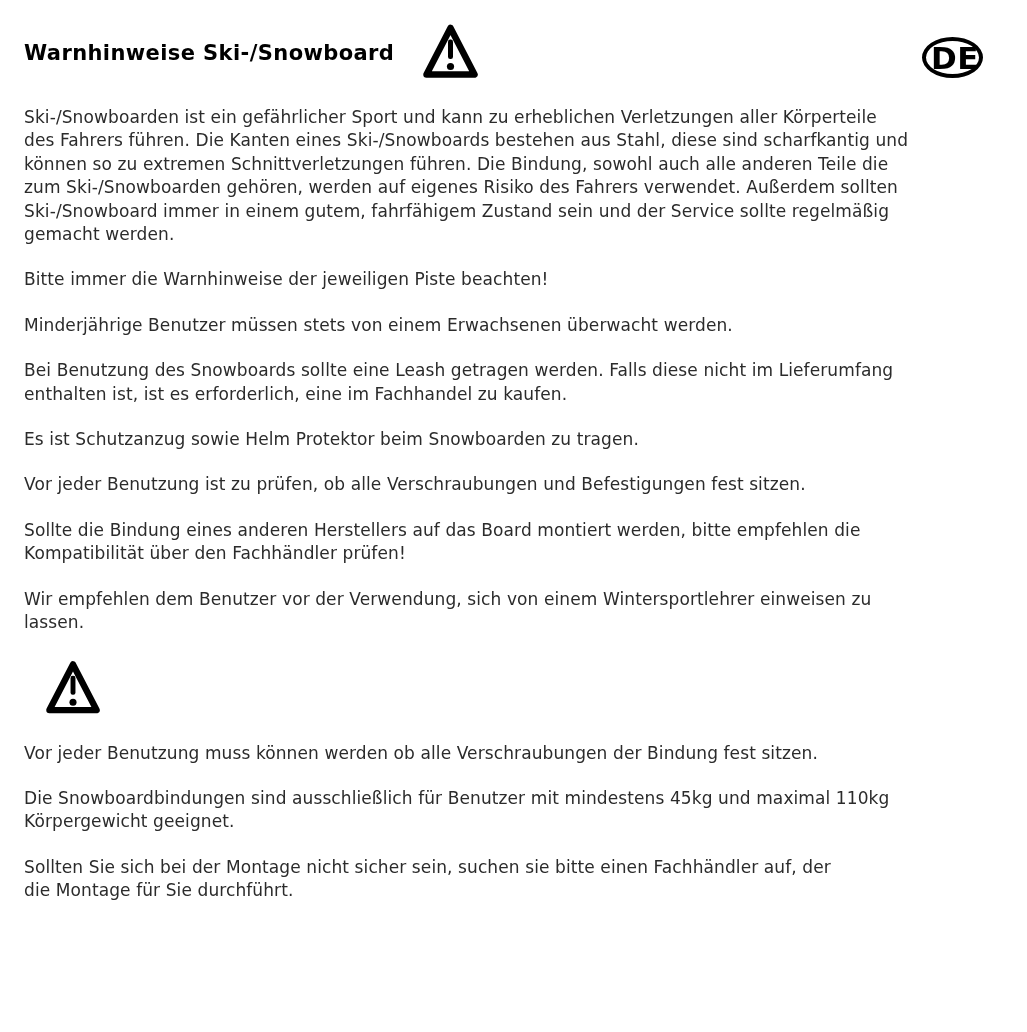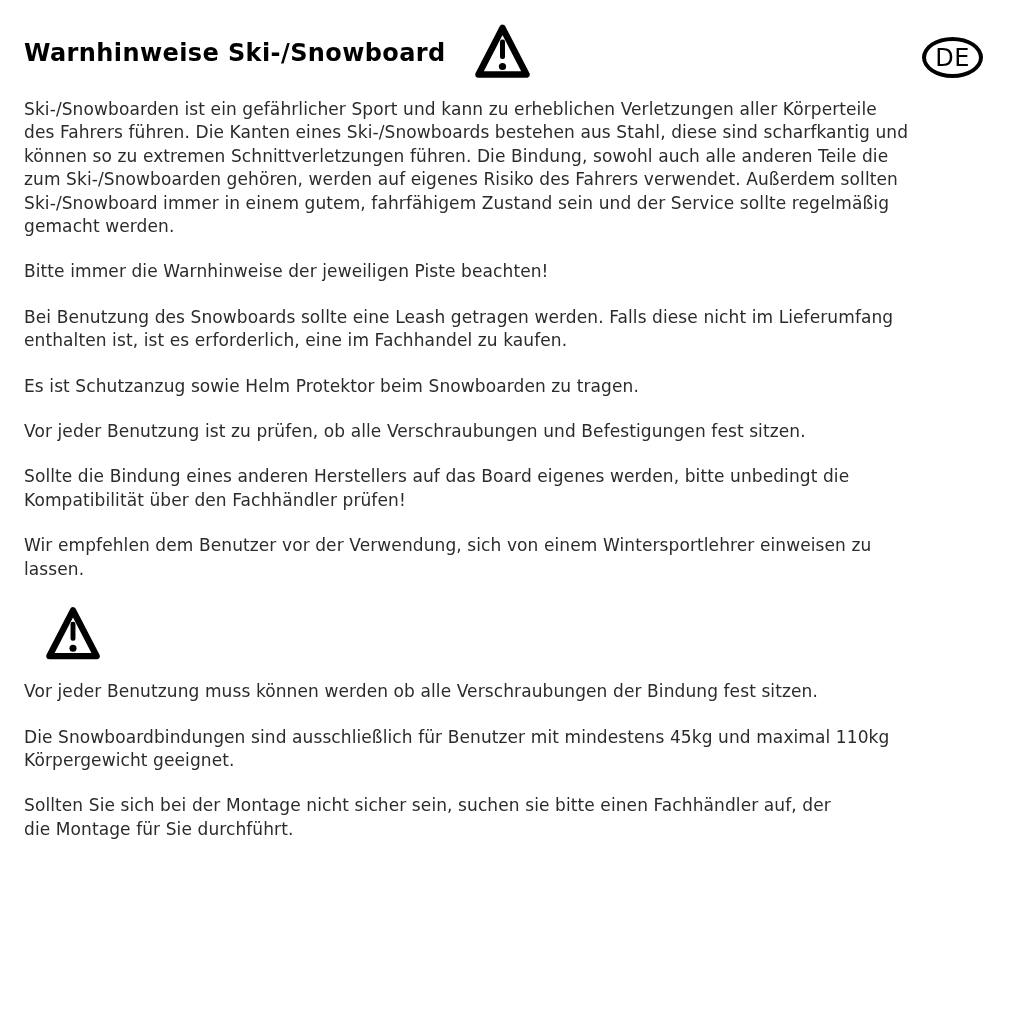--- a/index.html
+++ b/index.html
@@ -18,52 +18,52 @@
   }
   .section-header {
     display: flex;
     align-items: center;
     height: 57px;
   }
   .section-header.first { margin-top: 25px; }
   .section-header.second { margin-top: 26px; }
   .section-heading {
     margin: 0;
-    font-size: 24px;
+    font-size: 21px;
     line-height: 57px;
     font-weight: bold;
     color: #000000;
     letter-spacing: 0.4px;
     white-space: nowrap;
   }
   .warning-icon { flex: 0 0 auto; }
   .section-header.first .warning-icon { margin-left: 29px; }
   .section-header.second .warning-icon { margin-left: 22px; }
   p.body-text {
     margin: 22px 0 0 0;
     font-size: 17px;
     line-height: 23.4px;
     letter-spacing: 0.1px;
     white-space: pre-line;
   }
-  .section-header + p.body-text { margin-top: 16px; }
+  .section-header + p.body-text { margin-top: 24px; }
   .lang-badge {
     position: absolute;
     left: 922px;
     top: 37px;
     width: 61px;
     height: 41px;
     box-sizing: border-box;
     border: 4px solid #000000;
     border-radius: 50%;
     display: flex;
     align-items: center;
-    justify-content: center;
-    font-size: 24px;
-    font-weight: normal;
+    justify-content: flex-end;
+    font-size: 31px;
+    font-weight: bold;
     color: #000000;
     letter-spacing: 0.5px;
     background: #ffffff;
   }
 </style>
 </head>
 <body>
 
 <div class="page">
 
@@ -84,25 +84,26 @@
       </span>
     </div>
 
     <p class="body-text">Ski-/Snowboarden ist ein gefährlicher Sport und kann zu erheblichen Verletzungen aller Körperteile
 des Fahrers führen. Die Kanten eines Ski-/Snowboards bestehen aus Stahl, diese sind scharfkantig und
 können so zu extremen Schnittverletzungen führen. Die Bindung, sowohl auch alle anderen Teile die
 zum Ski-/Snowboarden gehören, werden auf eigenes Risiko des Fahrers verwendet. Außerdem sollten
 Ski-/Snowboard immer in einem gutem, fahrfähigem Zustand sein und der Service sollte regelmäßig
 gemacht werden.</p>
     <p class="body-text">Bitte immer die Warnhinweise der jeweiligen Piste beachten!</p>
+    <p class="body-text">Minderjährige Benutzer müssen stets von einem Erwachsenen überwacht werden.</p>
     <p class="body-text">Bei Benutzung des Snowboards sollte eine Leash getragen werden. Falls diese nicht im Lieferumfang
 enthalten ist, ist es erforderlich, eine im Fachhandel zu kaufen.</p>
     <p class="body-text">Es ist Schutzanzug sowie Helm Protektor beim Snowboarden zu tragen.</p>
     <p class="body-text">Vor jeder Benutzung ist zu prüfen, ob alle Verschraubungen und Befestigungen fest sitzen.</p>
-    <p class="body-text">Sollte die Bindung eines anderen Herstellers auf das Board eigenes werden, bitte unbedingt die
+    <p class="body-text">Sollte die Bindung eines anderen Herstellers auf das Board montiert werden, bitte empfehlen die
 Kompatibilität über den Fachhändler prüfen!</p>
     <p class="body-text">Wir empfehlen dem Benutzer vor der Verwendung, sich von einem Wintersportlehrer einweisen zu
 lassen.</p>
 
     <div class="section-header second">
       <span class="warning-icon">
         <svg width="54" height="57" viewBox="0 0 55 57" aria-hidden="true">
           <path d="M27.5 5 L51.5 51.5 L3.5 51.5 Z" fill="none" stroke="#000000" stroke-width="6.5" stroke-linejoin="round"></path>
           <rect x="25" y="16.5" width="5" height="19.5" rx="2.2" fill="#000000"></rect>
           <circle cx="27.5" cy="43.5" r="3.6" fill="#000000"></circle>

